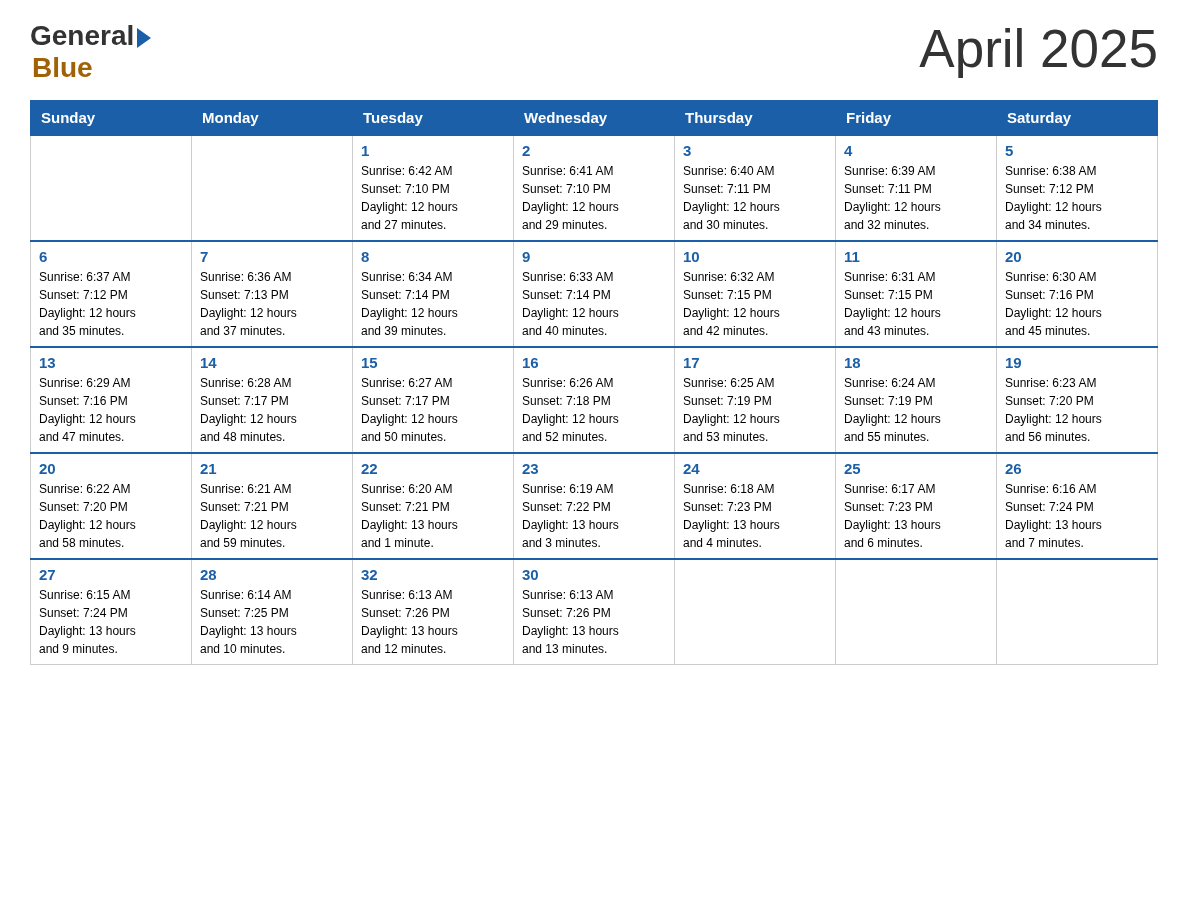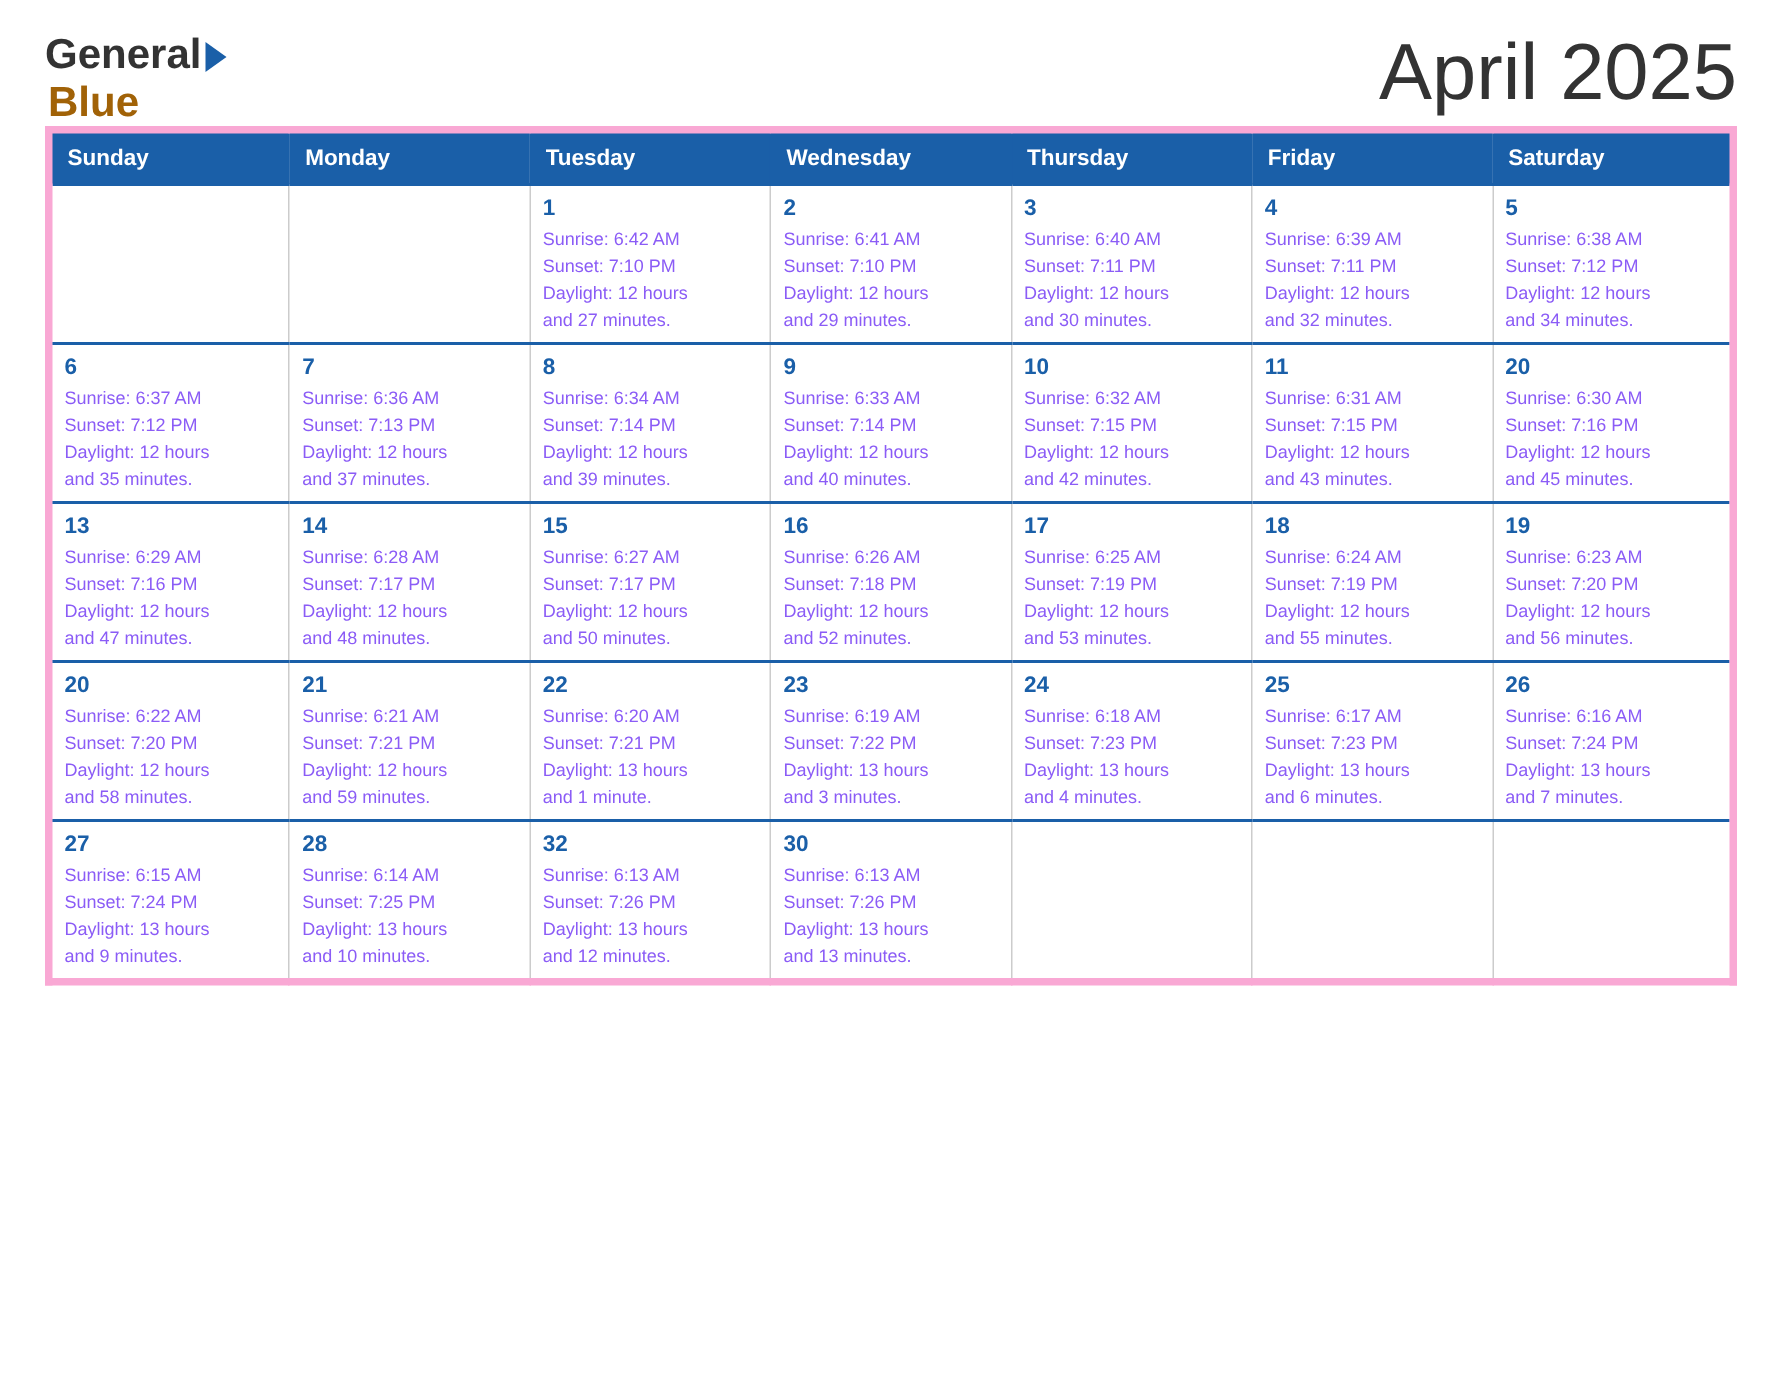--- a/index.html
+++ b/index.html
@@ -8,20 +8,21 @@
       background: #fff;
       color: #333;
       width: 1188px;
       min-height: 918px;
       padding: 20px 30px;
     }
     .header {
       display: flex;
       justify-content: space-between;
       align-items: flex-start;
+      margin-bottom: 16px;
     }
     .logo {
       display: flex;
       flex-direction: column;
       align-items: flex-start;
     }
     .logo-top {
       display: flex;
       align-items: center;
     }
@@ -55,21 +56,21 @@
       line-height: 1.1;
     }
     .subtitle {
       font-size: 20px;
       color: #333;
       margin-top: 4px;
     }
     .calendar {
       width: 100%;
       border-collapse: collapse;
-      border: 5px solid #f9a8d4;
+      border: 1px solid #f9a8d4;
     }
     .calendar th {
       background: #1a5fa8;
       color: #fff;
       font-size: 15px;
       font-weight: bold;
       padding: 8px 10px;
       text-align: left;
       border: 1px solid #1a5fa8;
     }
@@ -81,21 +82,21 @@
       min-height: 100px;
     }
     .day-number {
       font-size: 15px;
       font-weight: bold;
       color: #1a5fa8;
       margin-bottom: 3px;
     }
     .day-info {
       font-size: 12px;
-      color: #8b5cf6;
+      color: #000000;
       line-height: 1.5;
     }
     .empty-cell {
       background: #fff;
     }
     .week-row td {
       border-top: 2px solid #1a5fa8;
     }
   </style>
 </head>

